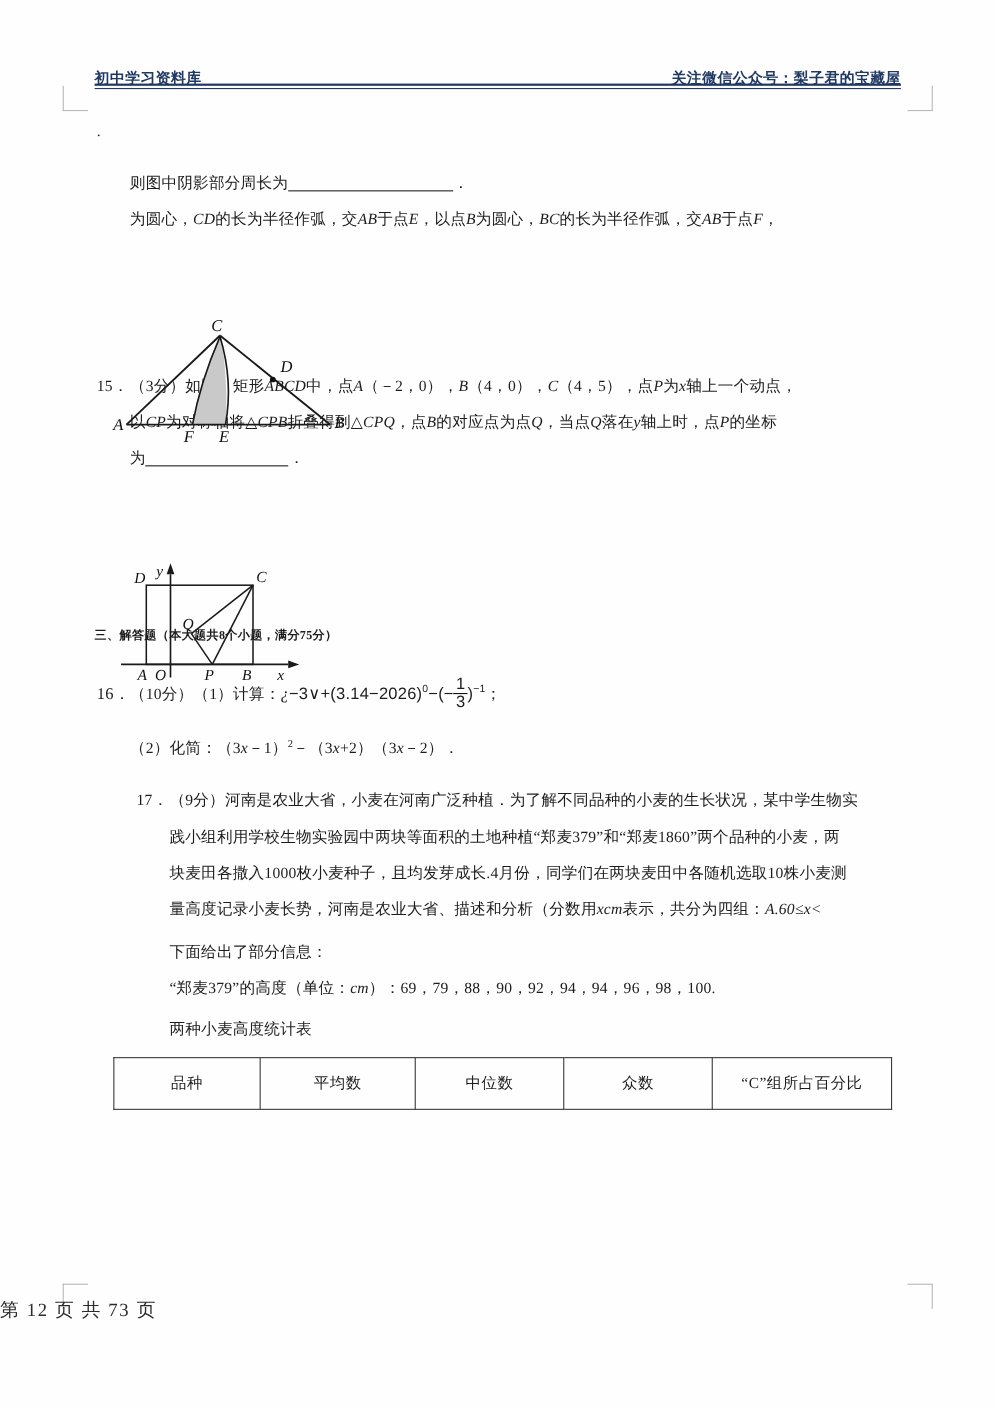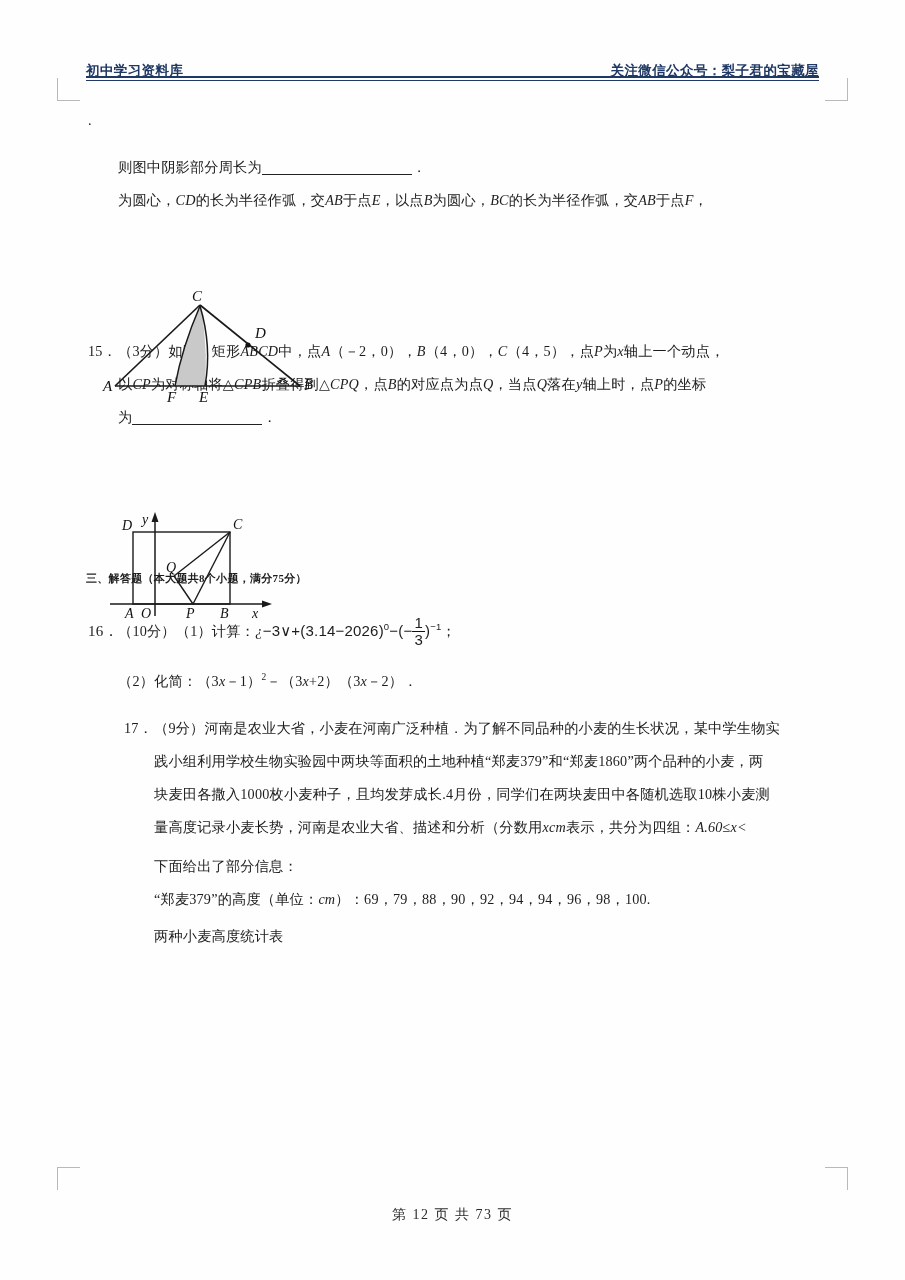--- a/index.html
+++ b/index.html
@@ -59,25 +59,24 @@
     left: 86px;
     right: 86px;
     border-top: 2.2px solid #1f3864;
     border-bottom: 1px solid #1f3864;
     height: 2px;
   }
 
   
   .footer {
     position: absolute;
-    bottom: 56px;
+    bottom: 78px;
     left: 0;
     width: 100%;
-    text-align: center;
-    font-size: 14px;
+    font-size: 17px;
     color: #2b2b2b;
     letter-spacing: 1.5px;
     font-family: "Liberation Serif", "DejaVu Serif", serif;
   }
 
   
   .content {
     position: absolute;
     top: 104px;
     left: 88px;
@@ -230,20 +229,31 @@
       <div class="q-block">
         <span>量高度记录小麦长势，河南是农业大省、描述和分析（分数用</span><span class="it">xcm</span><span>表示，共分为四组：</span><span class="it">A.60≤x&lt;</span>
       </div>
       <div class="q-block" style="margin-top:6px;">下面给出了部分信息：</div>
       <div class="q-block">
         <span>“郑麦379”的高度（单位：</span><span class="it">cm</span><span>）：69，79，88，90，92，94，94，96，98，100.</span>
       </div>
       <div class="q-block" style="margin-top:4px;">两种小麦高度统计表</div>
     </div>
 
+    <table class="stat-table">
+      <tbody>
+          <tr>
+        <td class="col-pz">品种</td>
+        <td class="col-pj">平均数</td>
+        <td class="col-zw">中位数</td>
+        <td class="col-zs">众数</td>
+        <td class="col-cp">“C”组所占百分比</td>
+      </tr>
+    </tbody>
+      </table>
 
   </div>
 
   <div class="fig fig-14">
     <svg width="330" height="118" viewBox="0 0 330 118">
       <defs>
         <clipPath id="clipTri">
           <path d="M 20,98 L 205,98 L 105,17 Z"></path>
         </clipPath>
       </defs>

